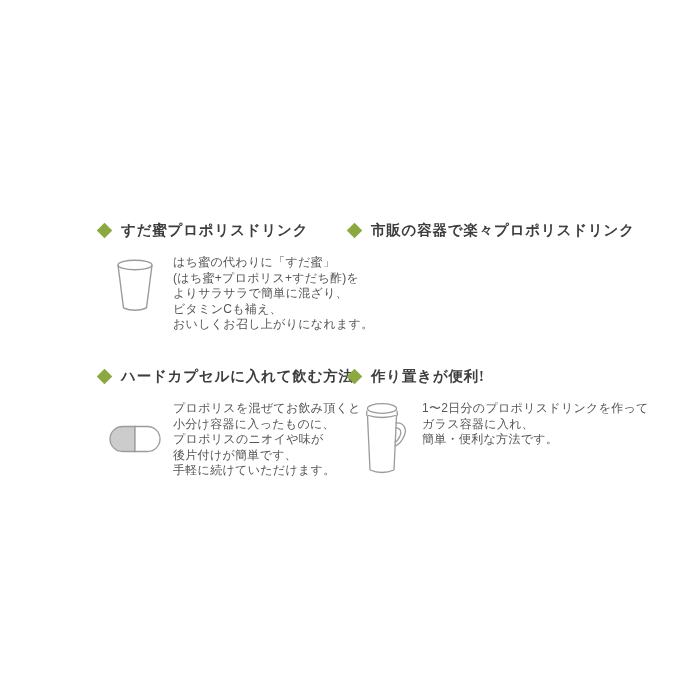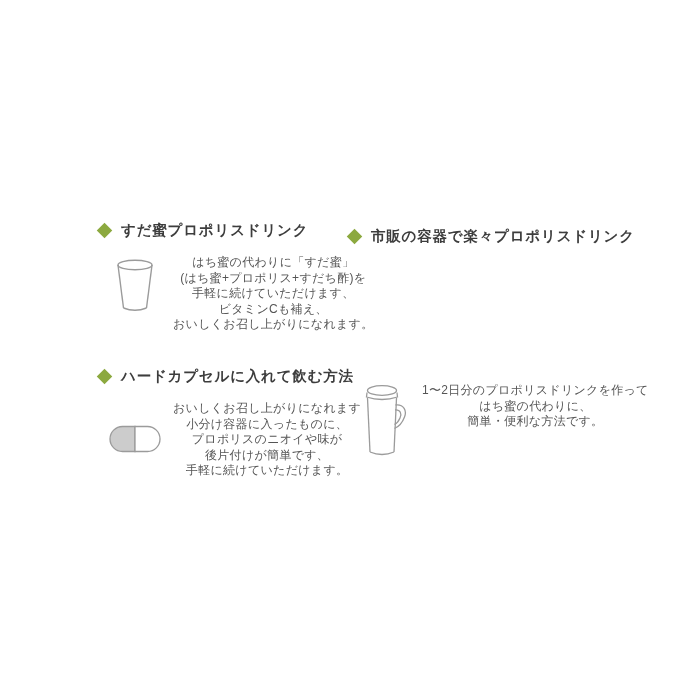--- a/index.html
+++ b/index.html
@@ -14,21 +14,21 @@
   .canvas {
     position: relative;
     width: 700px;
     height: 700px;
     background: var(--background);
     font-family: "Liberation Sans", "DejaVu Sans", sans-serif;
     overflow: hidden;
   }
   .section { position: absolute; }
   #section-1 { left: 96px;  top: 221px; width: 252px; }
-  #section-2 { left: 346px; top: 227px; width: 300px; }
+  #section-2 { left: 346px; top: 221px; width: 300px; }
   #section-3 { left: 96px;  top: 367px; width: 252px; }
   #section-4 { left: 346px; top: 367px; width: 300px; }
 
   .hdr { display: flex; align-items: center; height: 18px; font-family: Liberation Serif, serif; }
   .diamond {
     flex: 0 0 11px;
     width: 11px; height: 11px;
     background: var(--accent);
     transform: rotate(45deg);
     margin: 1px 3px;
@@ -55,21 +55,20 @@
   #section-3 .icon-cell { padding-top: 24px; }
   #section-4 .icon-cell { padding-top: 0; }
 
   .icon-cell svg { color: var(--icon-stroke); }
 
   .body {
     font-size: 12px;
     line-height: 15.6px;
     color: var(--body-text);
     letter-spacing: 0.3px;
-    text-align: center;
   }
   .line { white-space: nowrap; }
 </style>
 </head>
 <body>
 
 <div class="canvas">
 
   <section class="section" id="section-1">
     <div class="hdr">
@@ -81,21 +80,21 @@
         <svg width="38" height="54" viewBox="0 0 38 54" fill="none" stroke="currentColor" stroke-width="1.4">
           <ellipse cx="19" cy="6" rx="17" ry="4.8"></ellipse>
           <path d="M2,6 L7.5,49"></path>
           <path d="M36,6 L30.5,49"></path>
           <path d="M7.5,49 Q19,53.5 30.5,49"></path>
         </svg>
       </div>
       <div class="body">
         <div class="line">はち蜜の代わりに「すだ蜜」</div>
         <div class="line">(はち蜜+プロポリス+すだち酢)を</div>
-        <div class="line">手軽に続けていただけます、</div>
+        <div class="line">よりサラサラで簡単に混ざり、</div>
         <div class="line">ビタミンCも補え、</div>
         <div class="line">おいしくお召し上がりになれます。</div>
       </div>
     </div>
   </section>
 
   <section class="section" id="section-2">
     <div class="hdr">
       <span class="diamond"></span>
       <h2 class="title">市販の容器で楽々プロポリスドリンク</h2>
@@ -108,43 +107,47 @@
       <h2 class="title">ハードカプセルに入れて飲む方法</h2>
     </div>
     <div class="content">
       <div class="icon-cell">
         <svg width="54" height="28" viewBox="0 0 54 28" stroke="currentColor" stroke-width="1.3">
           <path d="M27,1.5 L14.5,1.5 A12.5,12.5 0 0 0 14.5,26.5 L27,26.5 Z" fill="var(--capsule-fill)"></path>
           <path d="M27,1.5 L39.5,1.5 A12.5,12.5 0 0 1 39.5,26.5 L27,26.5 Z" fill="#ffffff"></path>
         </svg>
       </div>
       <div class="body">
-        <div class="line">おいしくお召し上がりになれます</div>
+        <div class="line">プロポリスを混ぜてお飲み頂くと</div>
         <div class="line">小分け容器に入ったものに、</div>
         <div class="line">プロポリスのニオイや味が</div>
         <div class="line">後片付けが簡単です、</div>
         <div class="line">手軽に続けていただけます。</div>
       </div>
     </div>
   </section>
 
   <section class="section" id="section-4">
+    <div class="hdr">
+      <span class="diamond"></span>
+      <h2 class="title">作り置きが便利!</h2>
+    </div>
     <div class="content">
       <div class="icon-cell">
         <svg width="46" height="76" viewBox="0 0 46 76" fill="none" stroke="currentColor" stroke-width="1.3">
           <ellipse cx="21" cy="7.5" rx="14.5" ry="4.8"></ellipse>
           <path d="M6,9.5 L5.5,14 Q21,19 36.5,14 L36,9.5"></path>
           <path d="M6.5,15 L9,69"></path>
           <path d="M35.5,15 L33,69"></path>
           <path d="M9,69 Q21,74 33,69"></path>
           <path d="M34.5,22 C43,21 46,28 43.5,34 C41.5,39.5 38,43.5 33.5,45.5"></path>
           <path d="M34,27 C39.5,26.5 41,31 39,35 C37.5,38.5 35.5,40.5 33.5,41.5"></path>
         </svg>
       </div>
       <div class="body">
         <div class="line">1〜2日分のプロポリスドリンクを作って</div>
-        <div class="line">はち蜜の代わりに、</div>
+        <div class="line">ガラス容器に入れ、</div>
         <div class="line">簡単・便利な方法です。</div>
       </div>
     </div>
   </section>
 
 </div>
 
 </body></html>

